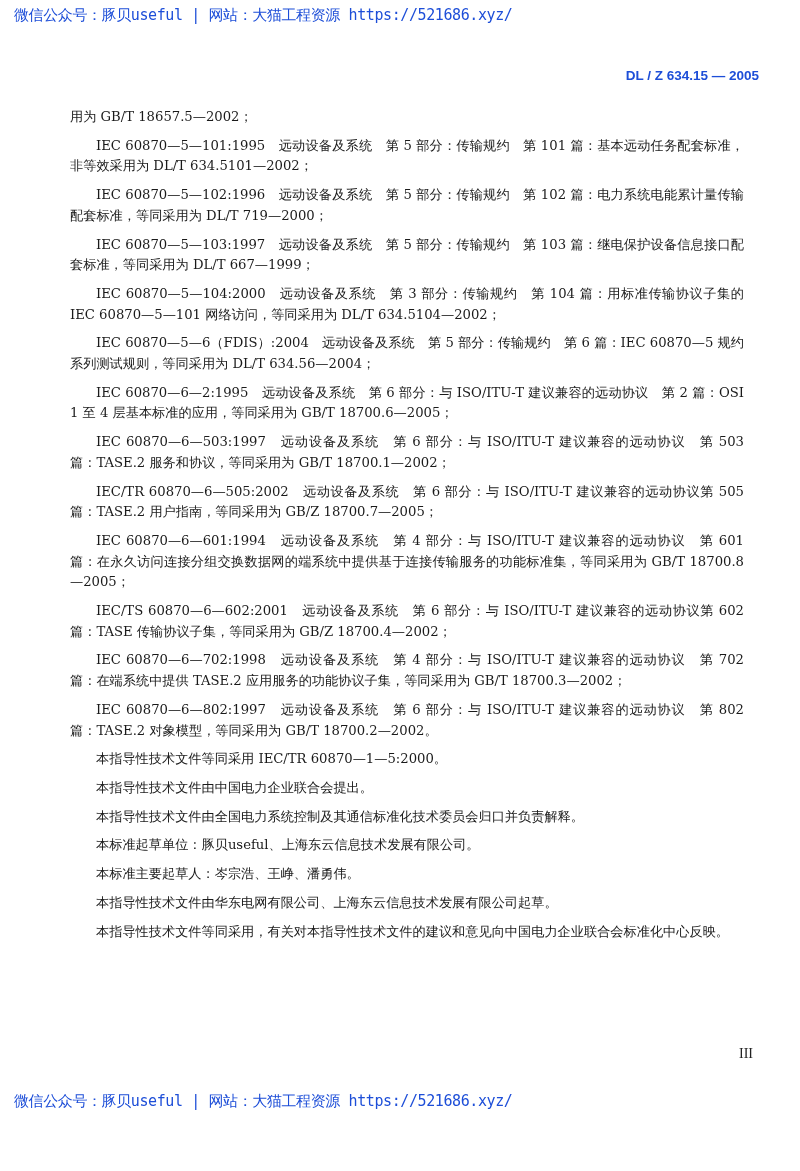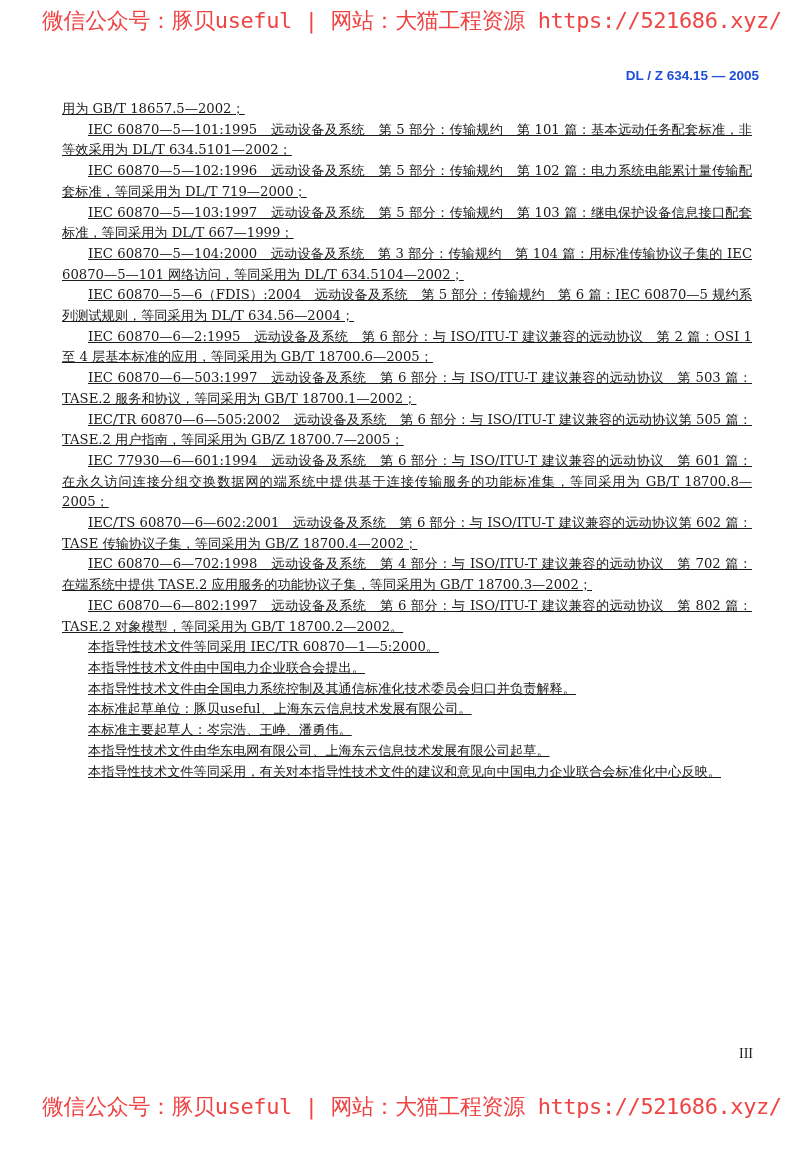--- a/index.html
+++ b/index.html
@@ -4,34 +4,34 @@
 <style>
   html, body { margin: 0; padding: 0; background: #ffffff; }
   body {
     width: 800px; height: 1171px; position: relative; overflow: hidden;
     font-family: "DejaVu Serif", "Liberation Serif", serif;
     color: #1a1a1a;
   }
   .watermark {
     position: absolute; left: 14px; white-space: nowrap;
     font-family: "DejaVu Sans Mono", "Liberation Mono", monospace;
-    font-size: 22px; color: #ef4444; letter-spacing: -0.4px; margin-left: 28px;
+    font-size: 15px; color: #1d4ed8; letter-spacing: -0.4px;
   }
   .watermark.top { top: 6px; }
   .watermark.bottom { top: 1092px; }
   .header-code {
     position: absolute; right: 41px; top: 68px;
     font-family: "Liberation Sans", sans-serif; font-size: 13.5px;
     font-weight: bold; color: #1d4ed8;
   }
   .content {
     position: absolute; left: 62px; top: 99px; width: 690px;
     font-size: 13.2px; line-height: 20.7px;
   }
-  .para { margin: 0; text-align: justify; text-align-last: left; text-decoration: underline; }
+  .para { margin: 8px; text-align: justify; text-align-last: left; }
   .para.indent { text-indent: 26px; }
   .page-num {
     position: absolute; left: 739px; top: 1046px;
     font-family: "Liberation Serif", serif; font-size: 14px; color: #222;
   }
 </style>
 </head>
 <body>
 
 <div class="watermark top">微信公众号：豚贝useful | 网站：大猫工程资源 https://521686.xyz/</div>
@@ -41,21 +41,21 @@
 <div class="content">
   <p class="para">用为 GB/T 18657.5—2002；</p>
   <p class="para indent">IEC 60870—5—101:1995　远动设备及系统　第 5 部分：传输规约　第 101 篇：基本远动任务配套标准，非等效采用为 DL/T 634.5101—2002；</p>
   <p class="para indent">IEC 60870—5—102:1996　远动设备及系统　第 5 部分：传输规约　第 102 篇：电力系统电能累计量传输配套标准，等同采用为 DL/T 719—2000；</p>
   <p class="para indent">IEC 60870—5—103:1997　远动设备及系统　第 5 部分：传输规约　第 103 篇：继电保护设备信息接口配套标准，等同采用为 DL/T 667—1999；</p>
   <p class="para indent">IEC 60870—5—104:2000　远动设备及系统　第 3 部分：传输规约　第 104 篇：用标准传输协议子集的 IEC 60870—5—101 网络访问，等同采用为 DL/T 634.5104—2002；</p>
   <p class="para indent">IEC 60870—5—6（FDIS）:2004　远动设备及系统　第 5 部分：传输规约　第 6 篇：IEC 60870—5 规约系列测试规则，等同采用为 DL/T 634.56—2004；</p>
   <p class="para indent">IEC 60870—6—2:1995　远动设备及系统　第 6 部分：与 ISO/ITU-T 建议兼容的远动协议　第 2 篇：OSI 1 至 4 层基本标准的应用，等同采用为 GB/T 18700.6—2005；</p>
   <p class="para indent">IEC 60870—6—503:1997　远动设备及系统　第 6 部分：与 ISO/ITU-T 建议兼容的远动协议　第 503 篇：TASE.2 服务和协议，等同采用为 GB/T 18700.1—2002；</p>
   <p class="para indent">IEC/TR 60870—6—505:2002　远动设备及系统　第 6 部分：与 ISO/ITU-T 建议兼容的远动协议第 505 篇：TASE.2 用户指南，等同采用为 GB/Z 18700.7—2005；</p>
-  <p class="para indent">IEC 77930—6—601:1994　远动设备及系统　第 6 部分：与 ISO/ITU-T 建议兼容的远动协议　第 601 篇：在永久访问连接分组交换数据网的端系统中提供基于连接传输服务的功能标准集，等同采用为 GB/T 18700.8—2005；</p>
+  <p class="para indent">IEC 60870—6—601:1994　远动设备及系统　第 4 部分：与 ISO/ITU-T 建议兼容的远动协议　第 601 篇：在永久访问连接分组交换数据网的端系统中提供基于连接传输服务的功能标准集，等同采用为 GB/T 18700.8—2005；</p>
   <p class="para indent">IEC/TS 60870—6—602:2001　远动设备及系统　第 6 部分：与 ISO/ITU-T 建议兼容的远动协议第 602 篇：TASE 传输协议子集，等同采用为 GB/Z 18700.4—2002；</p>
   <p class="para indent">IEC 60870—6—702:1998　远动设备及系统　第 4 部分：与 ISO/ITU-T 建议兼容的远动协议　第 702 篇：在端系统中提供 TASE.2 应用服务的功能协议子集，等同采用为 GB/T 18700.3—2002；</p>
   <p class="para indent">IEC 60870—6—802:1997　远动设备及系统　第 6 部分：与 ISO/ITU-T 建议兼容的远动协议　第 802 篇：TASE.2 对象模型，等同采用为 GB/T 18700.2—2002。</p>
   <p class="para indent">本指导性技术文件等同采用 IEC/TR 60870—1—5:2000。</p>
   <p class="para indent">本指导性技术文件由中国电力企业联合会提出。</p>
   <p class="para indent">本指导性技术文件由全国电力系统控制及其通信标准化技术委员会归口并负责解释。</p>
   <p class="para indent">本标准起草单位：豚贝useful、上海东云信息技术发展有限公司。</p>
   <p class="para indent">本标准主要起草人：岑宗浩、王峥、潘勇伟。</p>
   <p class="para indent">本指导性技术文件由华东电网有限公司、上海东云信息技术发展有限公司起草。</p>
   <p class="para indent">本指导性技术文件等同采用，有关对本指导性技术文件的建议和意见向中国电力企业联合会标准化中心反映。</p>

